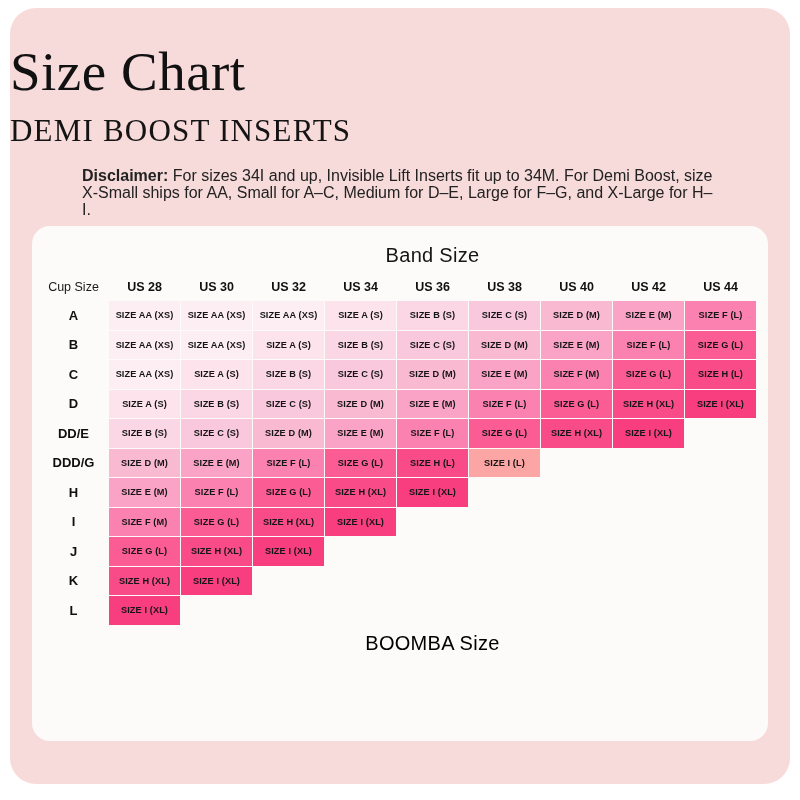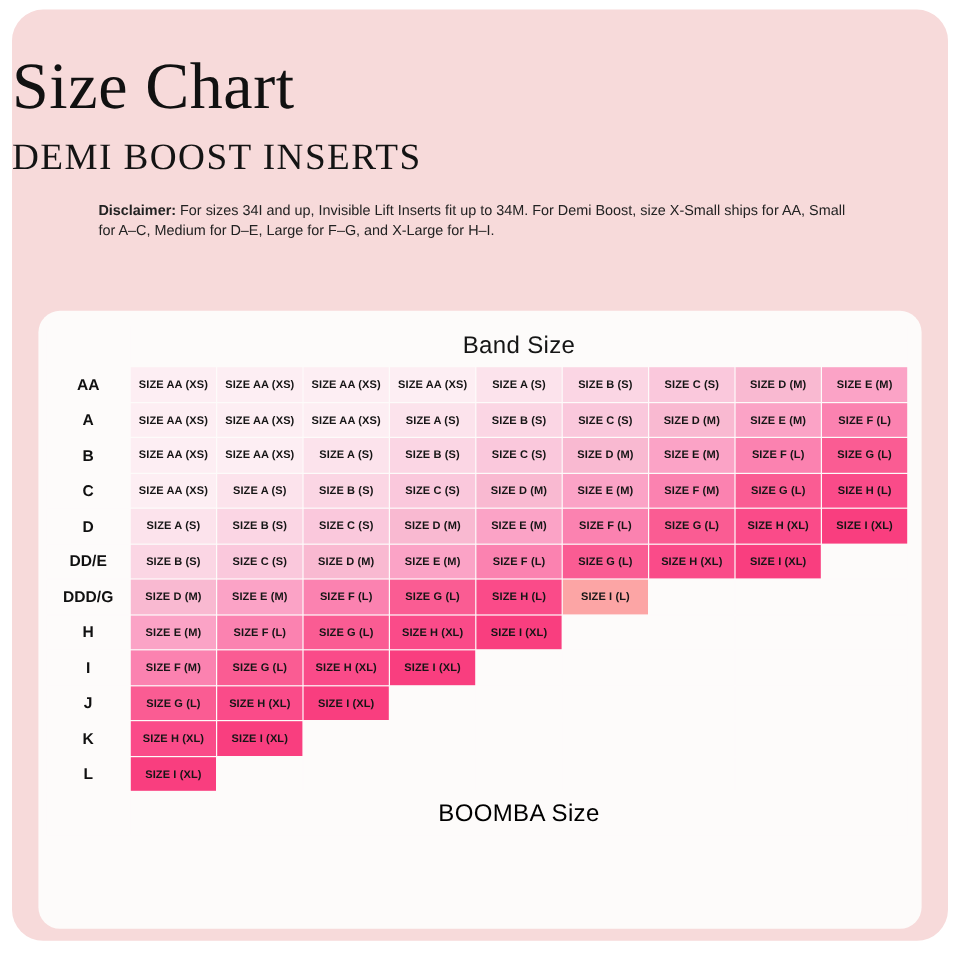--- a/index.html
+++ b/index.html
@@ -45,40 +45,39 @@
   #chart-subtitle {
     font-family: Liberation Serif, serif;
     font-size: 31px;
     font-weight: 400;
     color: #141414;
     letter-spacing: 1.2px;
     margin-top: 14px;
   }
 
   #disclaimer {
-    font-size: 12px;
+    font-size: 16px;
     line-height: 17px;
     color: #222222;
     margin-top: 18px;
     padding: 0 72px;
   }
   #disclaimer b {
     font-weight: 700;
   }
 
   
   #card {
     position: absolute;
     left: 22px;
     top: 218px;
     width: 736px;
     height: 515px;
     background: #fdfbfa;
     border-radius: 18px;
-    margin-top: 33px;
   }
 
   
   #size-table {
     position: absolute;
     left: 6px;
     top: 11px;
     border-collapse: separate;
     border-spacing: 1px;
     table-layout: fixed;
@@ -158,30 +157,30 @@
   </div>
 
   <div id="card">
     <table id="size-table">
       <tbody id="table-body">
           <tr>
             <td class="corner-blank"></td>
             <td class="band-size-header" colspan="9">Band Size</td>
           </tr>
           <tr>
-            <td class="cup-label">AA</td>
-            <td class="size-cell" style="background: rgb(253, 238, 243);">SIZE AA (XS)</td>
-            <td class="size-cell" style="background: rgb(253, 238, 243);">SIZE AA (XS)</td>
-            <td class="size-cell" style="background: rgb(253, 238, 243);">SIZE AA (XS)</td>
-            <td class="size-cell" style="background: rgb(253, 238, 243);">SIZE AA (XS)</td>
-            <td class="size-cell" style="background: rgb(252, 227, 236);">SIZE A (S)</td>
-            <td class="size-cell" style="background: rgb(251, 214, 228);">SIZE B (S)</td>
-            <td class="size-cell" style="background: rgb(250, 200, 220);">SIZE C (S)</td>
-            <td class="size-cell" style="background: rgb(249, 185, 209);">SIZE D (M)</td>
-            <td class="size-cell" style="background: rgb(251, 163, 198);">SIZE E (M)</td>
+            <td class="cup-size-header">Cup Size</td>
+            <td class="band-col-header">US 28</td>
+            <td class="band-col-header">US 30</td>
+            <td class="band-col-header">US 32</td>
+            <td class="band-col-header">US 34</td>
+            <td class="band-col-header">US 36</td>
+            <td class="band-col-header">US 38</td>
+            <td class="band-col-header">US 40</td>
+            <td class="band-col-header">US 42</td>
+            <td class="band-col-header">US 44</td>
           </tr>
           <tr>
             <td class="cup-label">A</td>
             <td class="size-cell" style="background: rgb(253, 238, 243);">SIZE AA (XS)</td>
             <td class="size-cell" style="background: rgb(253, 238, 243);">SIZE AA (XS)</td>
             <td class="size-cell" style="background: rgb(253, 238, 243);">SIZE AA (XS)</td>
             <td class="size-cell" style="background: rgb(252, 227, 236);">SIZE A (S)</td>
             <td class="size-cell" style="background: rgb(251, 214, 228);">SIZE B (S)</td>
             <td class="size-cell" style="background: rgb(250, 200, 220);">SIZE C (S)</td>
             <td class="size-cell" style="background: rgb(249, 185, 209);">SIZE D (M)</td>

